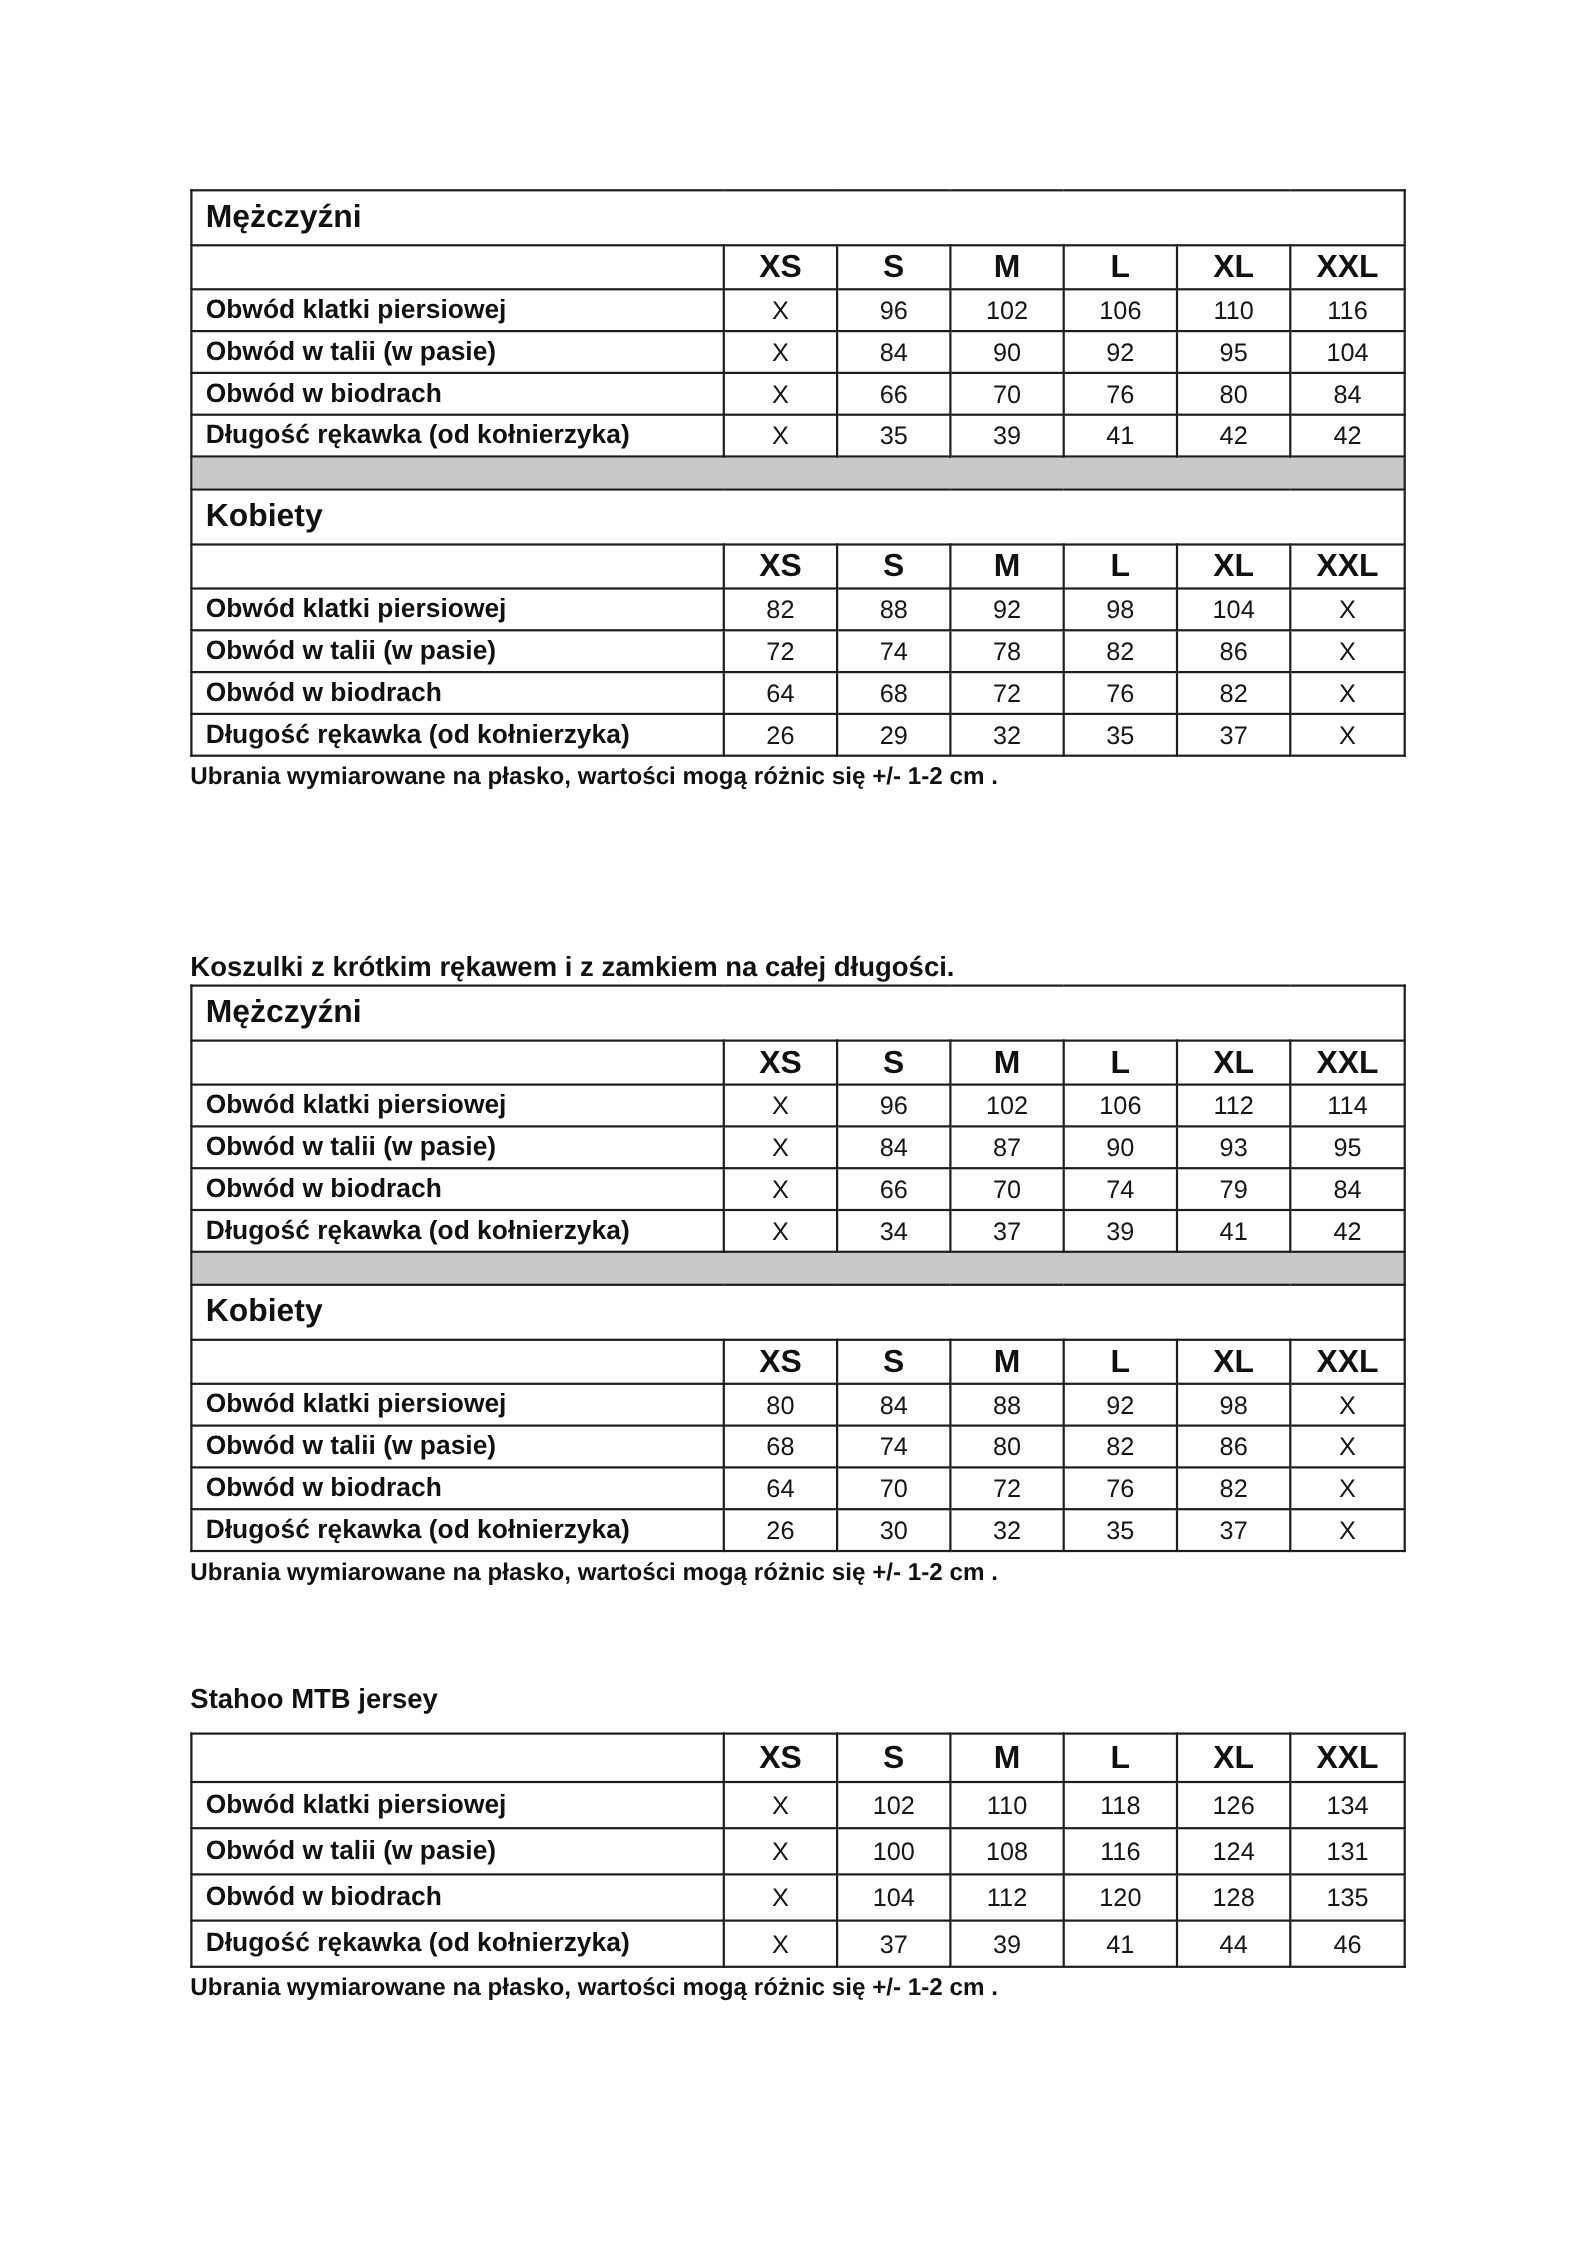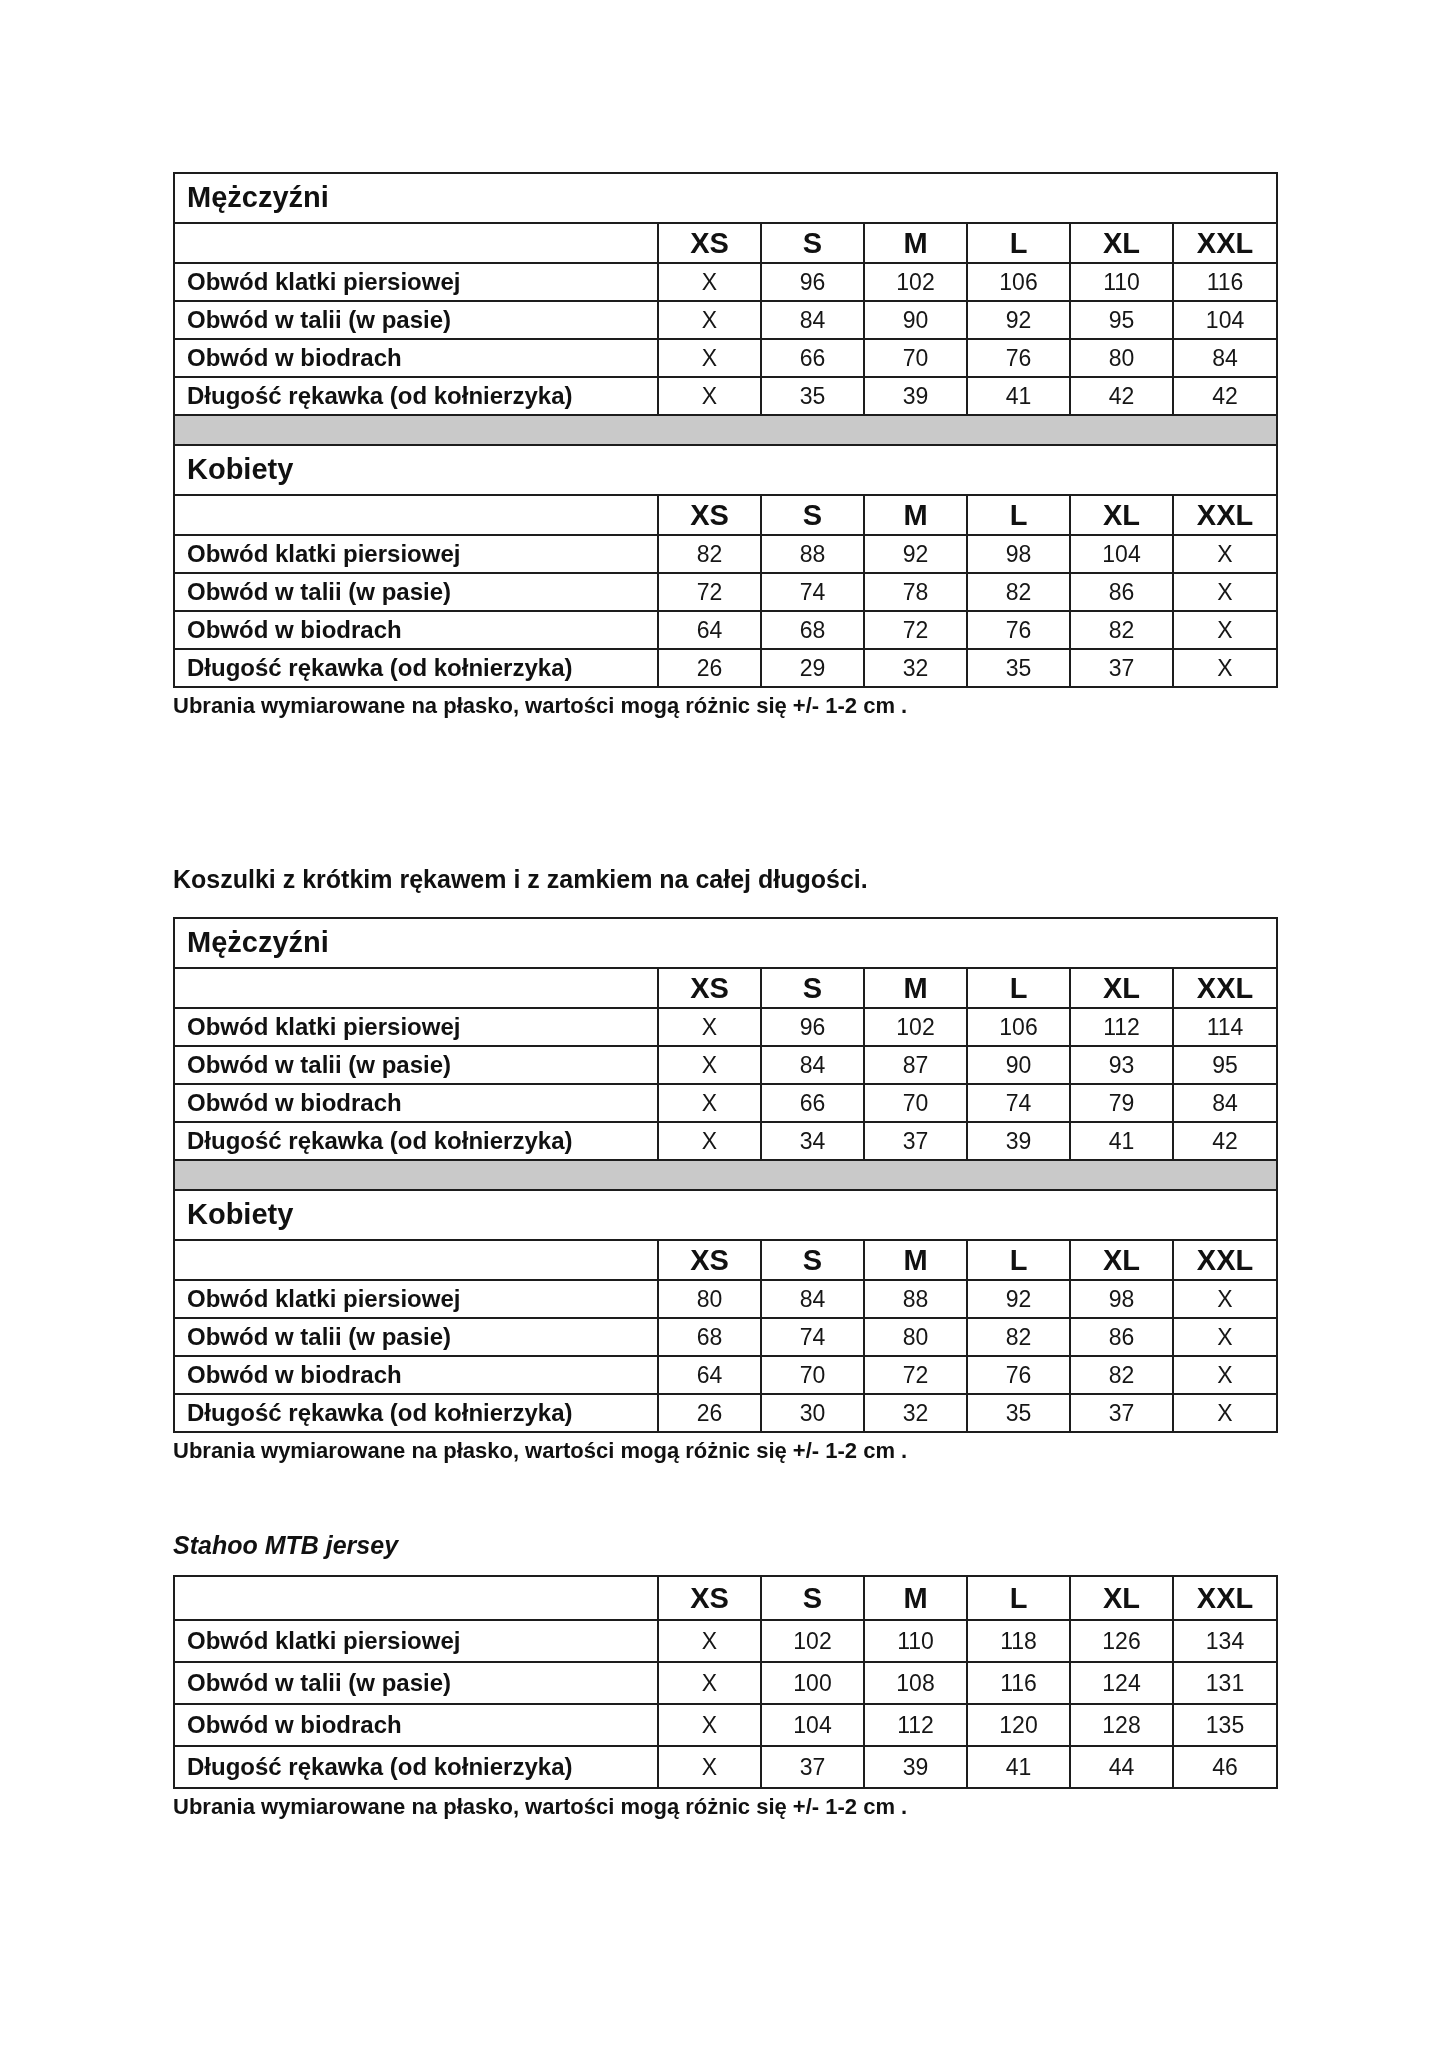--- a/index.html
+++ b/index.html
@@ -20,22 +20,22 @@
 
   .section-title {
     margin: 0;
     font-size: 25px;
     font-weight: bold;
     line-height: 32px;
     color: #111111;
     white-space: nowrap;
   }
   .sec-0 .section-title { margin-bottom: 50px; }
-  .sec-1 .section-title { margin-bottom: 22px; }
-  .sec-2 .section-title { margin-bottom: 14px; font-style: italic; }
+  .sec-1 .section-title { }
+  .sec-2 .section-title { margin-bottom: 14px; }
 
   table.size-table {
     border-collapse: collapse;
     table-layout: fixed;
     width: 1104px;
   }
   table.size-table td {
     border: 2px solid #1d1d1d;
     vertical-align: middle;
     overflow: hidden;

